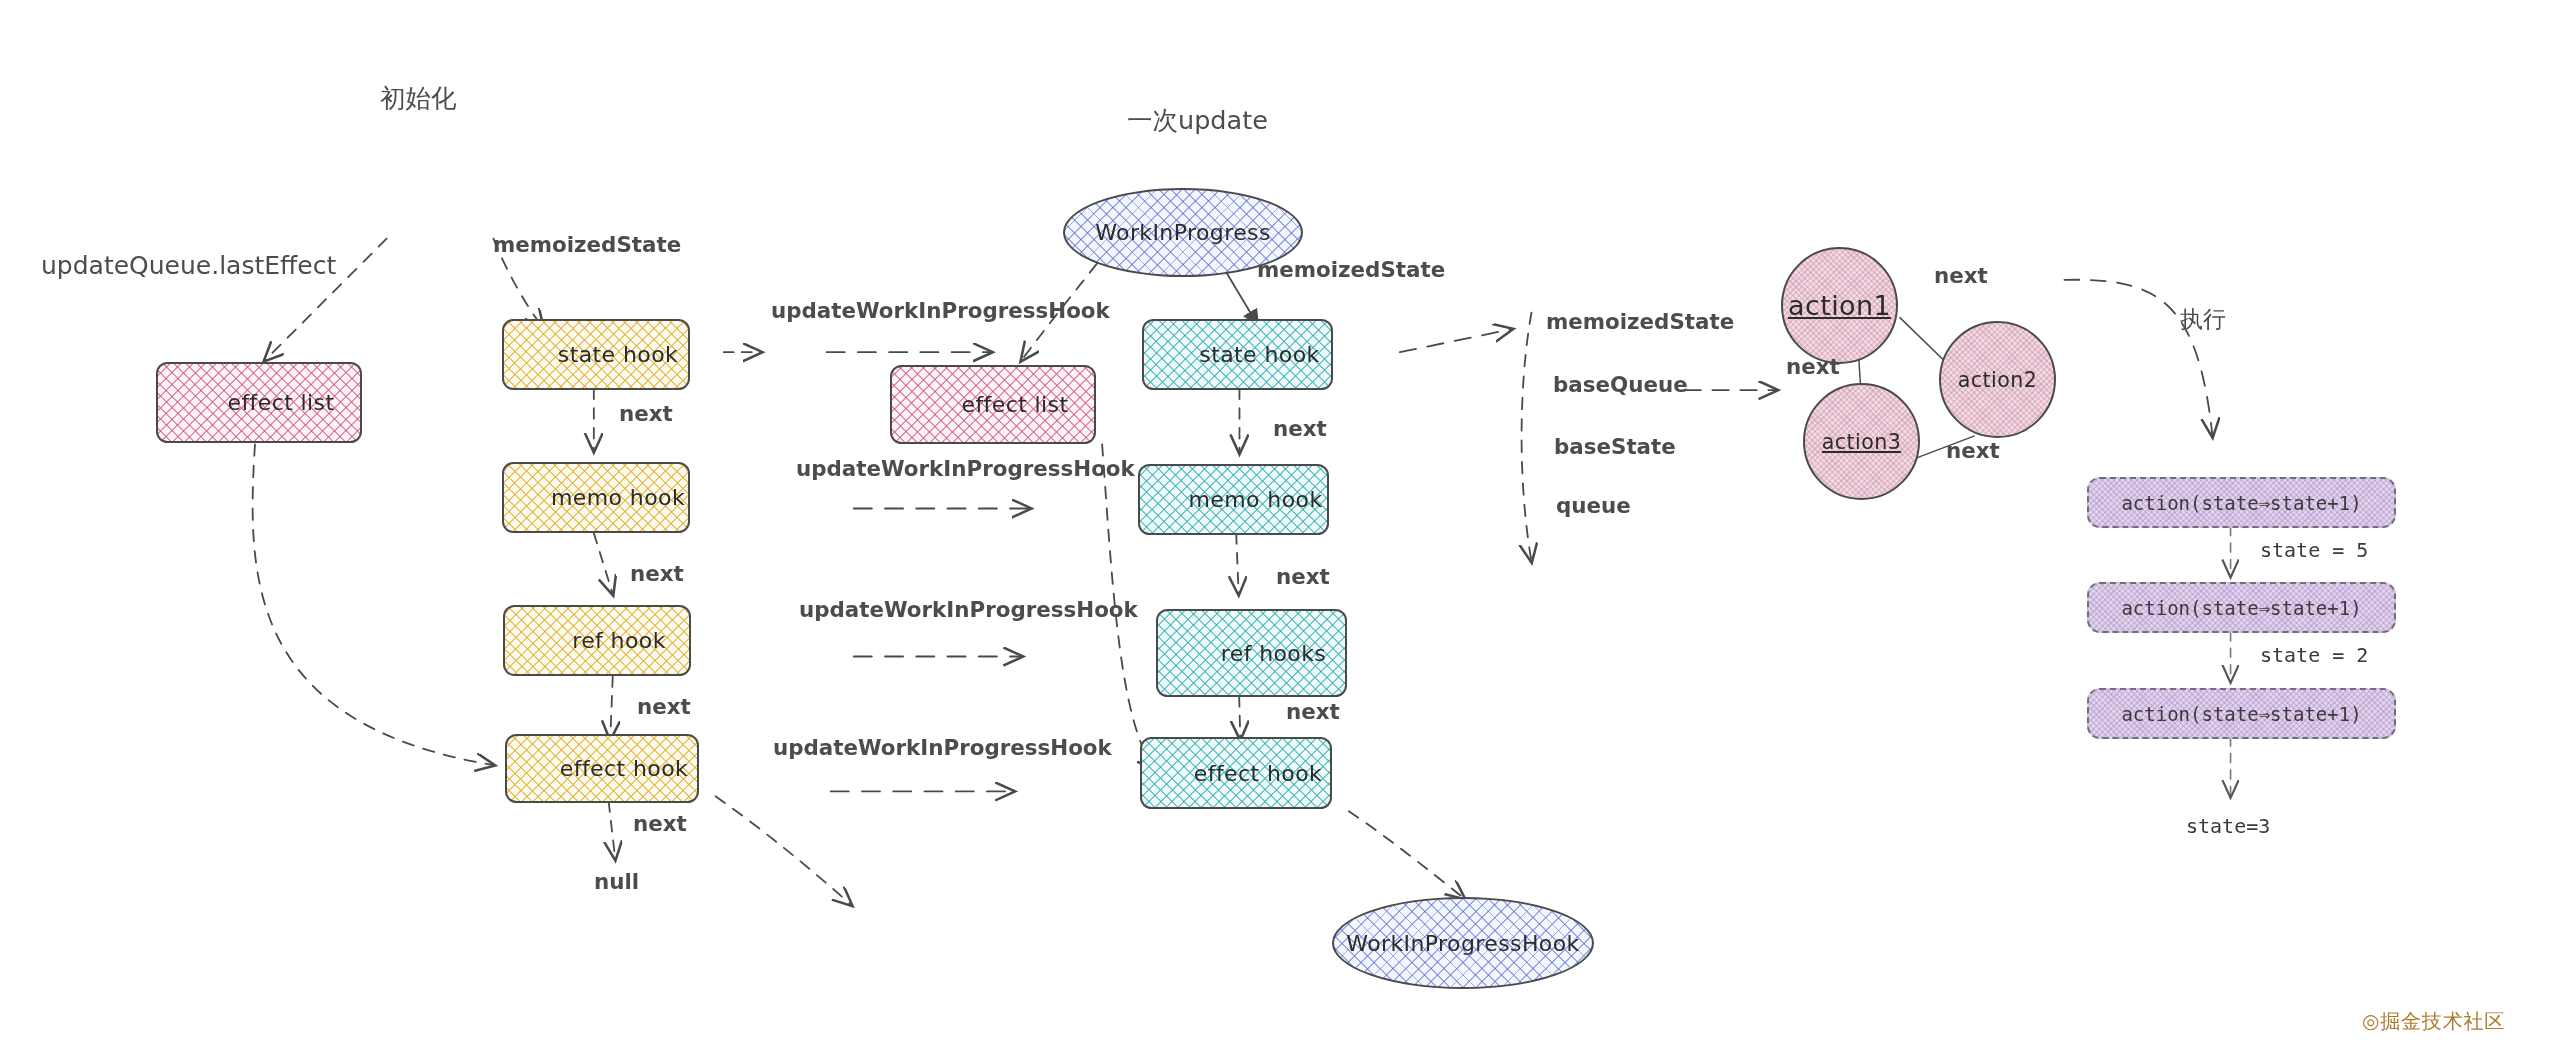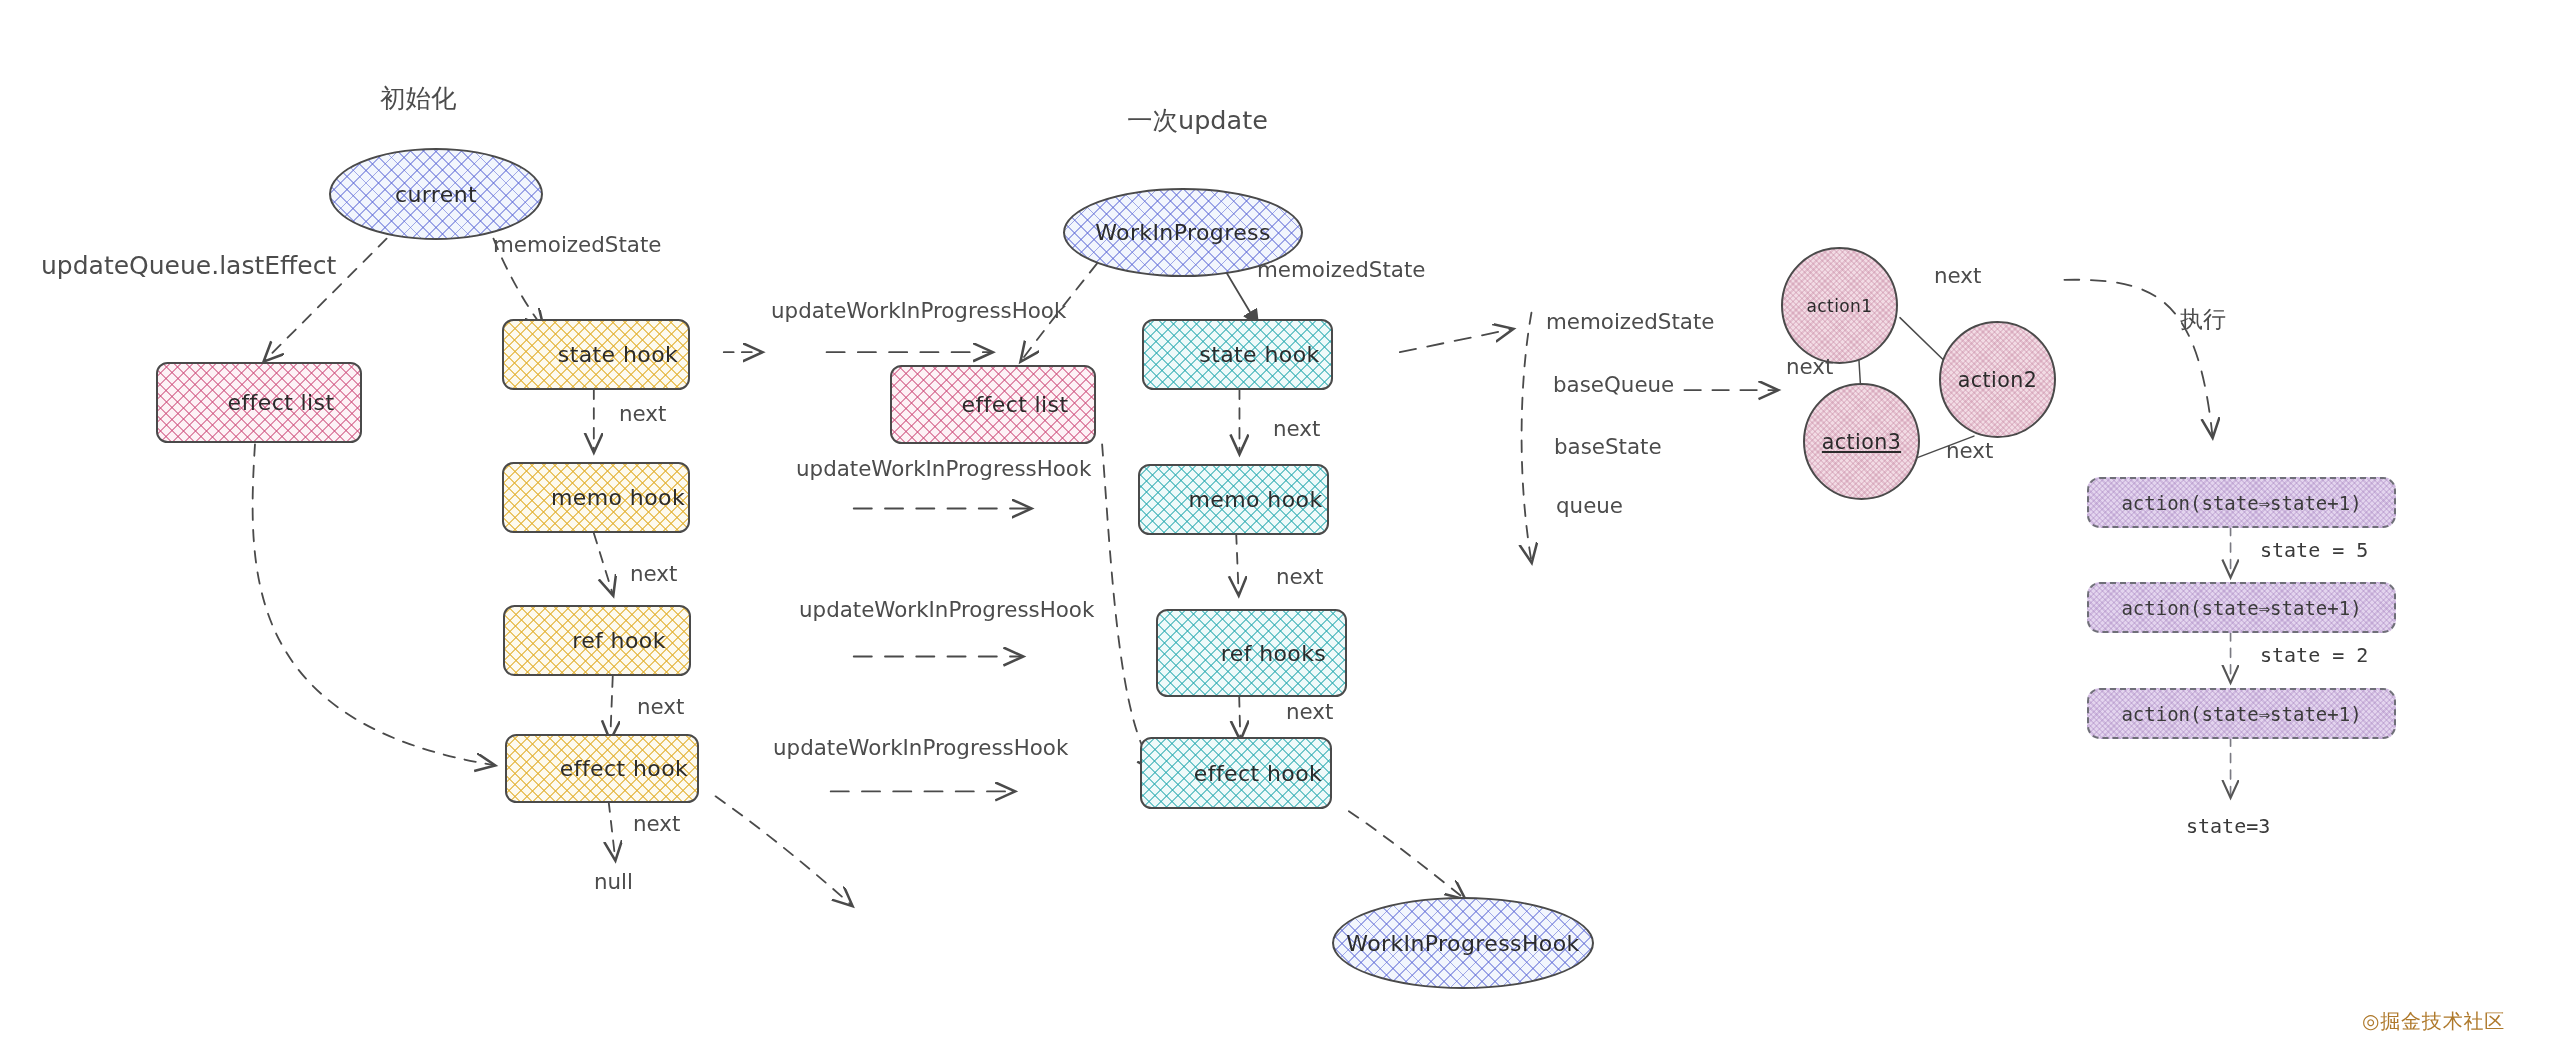--- a/index.html
+++ b/index.html
@@ -53,21 +53,21 @@
     background-color:#e3d4ee;
     background-image:
       repeating-linear-gradient(45deg,  rgba(150,110,180,.25) 0 1.6px, transparent 1.6px 4.1px),
       repeating-linear-gradient(-45deg, rgba(150,110,180,.25) 0 1.6px, transparent 1.6px 4.1px);
   }
 
   
   .hw{ font-family:"DejaVu Sans", sans-serif; color:#2b2b2b; }
   .hw-node{ font-size:22px; letter-spacing:0.4px; }
   .hw-ell { font-size:22px; letter-spacing:0.4px; }
-  .hw-edge{ position:absolute; font-size:21.4px; color:#4c4c4c; white-space:nowrap; }
+  .hw-edge{ position:absolute; font-size:21.4px; color:#4c4c4c; white-space:nowrap;font-weight:bold; }
   .hw-big { position:absolute; font-size:25px; color:#4c4c4c; white-space:nowrap; }
   .hw-cjk { position:absolute; font-size:25.5px; color:#4c4c4c; white-space:nowrap;
             font-family:"DejaVu Sans", sans-serif; }
   .mono   { font-family:"DejaVu Sans Mono", monospace; font-size:19px; color:#3a3a3a; }
   .mono-edge{ position:absolute; font-family:"DejaVu Sans Mono", monospace;
               font-size:20px; color:#3a3a3a; white-space:nowrap;}
 
   .dashrect{
     border:2.5px dashed #6f6f78;border-radius:13px;
   }
@@ -145,23 +145,20 @@
       <path d="M2712,640 L2712,700" stroke-dasharray="11 9" marker-end="url(#ahs)"></path>
       <path d="M2712,768 L2712,828" stroke-dasharray="11 9" marker-end="url(#ahs)"></path>
       <path d="M2712,896 L2712,968" stroke-dasharray="11 9" marker-end="url(#ahs)"></path>
     </g>
   </svg>
 
   <div class="hw-cjk" style="left:380px;top:81px;">初始化</div>
 
   <div class="hw-cjk" style="left:1127px;top:103px;">一次update</div>
 
-  <div class="node ell hatch-blue" style="left:329px;top:148px;width:214px;height:92px;">
-    <span class="lbl hw hw-ell">current</span>
-  </div>
 
   <div class="hw-big" style="left:41px;top:251px;">updateQueue.lastEffect</div>
 
   <div class="hw-edge" style="left:493px;top:232px;">memoizedState</div>
 
   <div class="node rect hatch-pink" style="left:156px;top:362px;width:206px;height:81px;">
     <span class="lbl hw hw-node">effect list</span>
   </div>
 
   <div class="node rect hatch-yellow" style="left:502px;top:319px;width:188px;height:71px;">
@@ -231,21 +228,21 @@
   <div class="node ell hatch-blue" style="left:1332px;top:897px;width:262px;height:92px;">
     <span class="lbl hw hw-ell">WorkInProgressHook</span>
   </div>
 
   <div class="hw-edge" style="left:1546px;top:309px;">memoizedState</div>
   <div class="hw-edge" style="left:1553px;top:372px;">baseQueue</div>
   <div class="hw-edge" style="left:1554px;top:434px;">baseState</div>
   <div class="hw-edge" style="left:1556px;top:493px;">queue</div>
 
   <div class="node ell hatch-rose-solid" style="left:1781px;top:247px;width:117px;height:117px;">
-    <span class="lbl hw hw-node" style="font-size:17px;">action1</span>
+    <span class="lbl hw hw-node" style="font-size:27px;text-decoration:underline;">action1</span>
   </div>
 
   <div class="node ell hatch-rose-solid" style="left:1939px;top:321px;width:117px;height:117px;">
     <span class="lbl hw hw-node" style="font-size:20.6px;">action2</span>
   </div>
 
   <div class="node ell hatch-rose-solid" style="left:1803px;top:383px;width:117px;height:117px;">
     <span class="lbl hw hw-node" style="font-size:20.6px;text-decoration:underline;">action3</span>
   </div>
 

